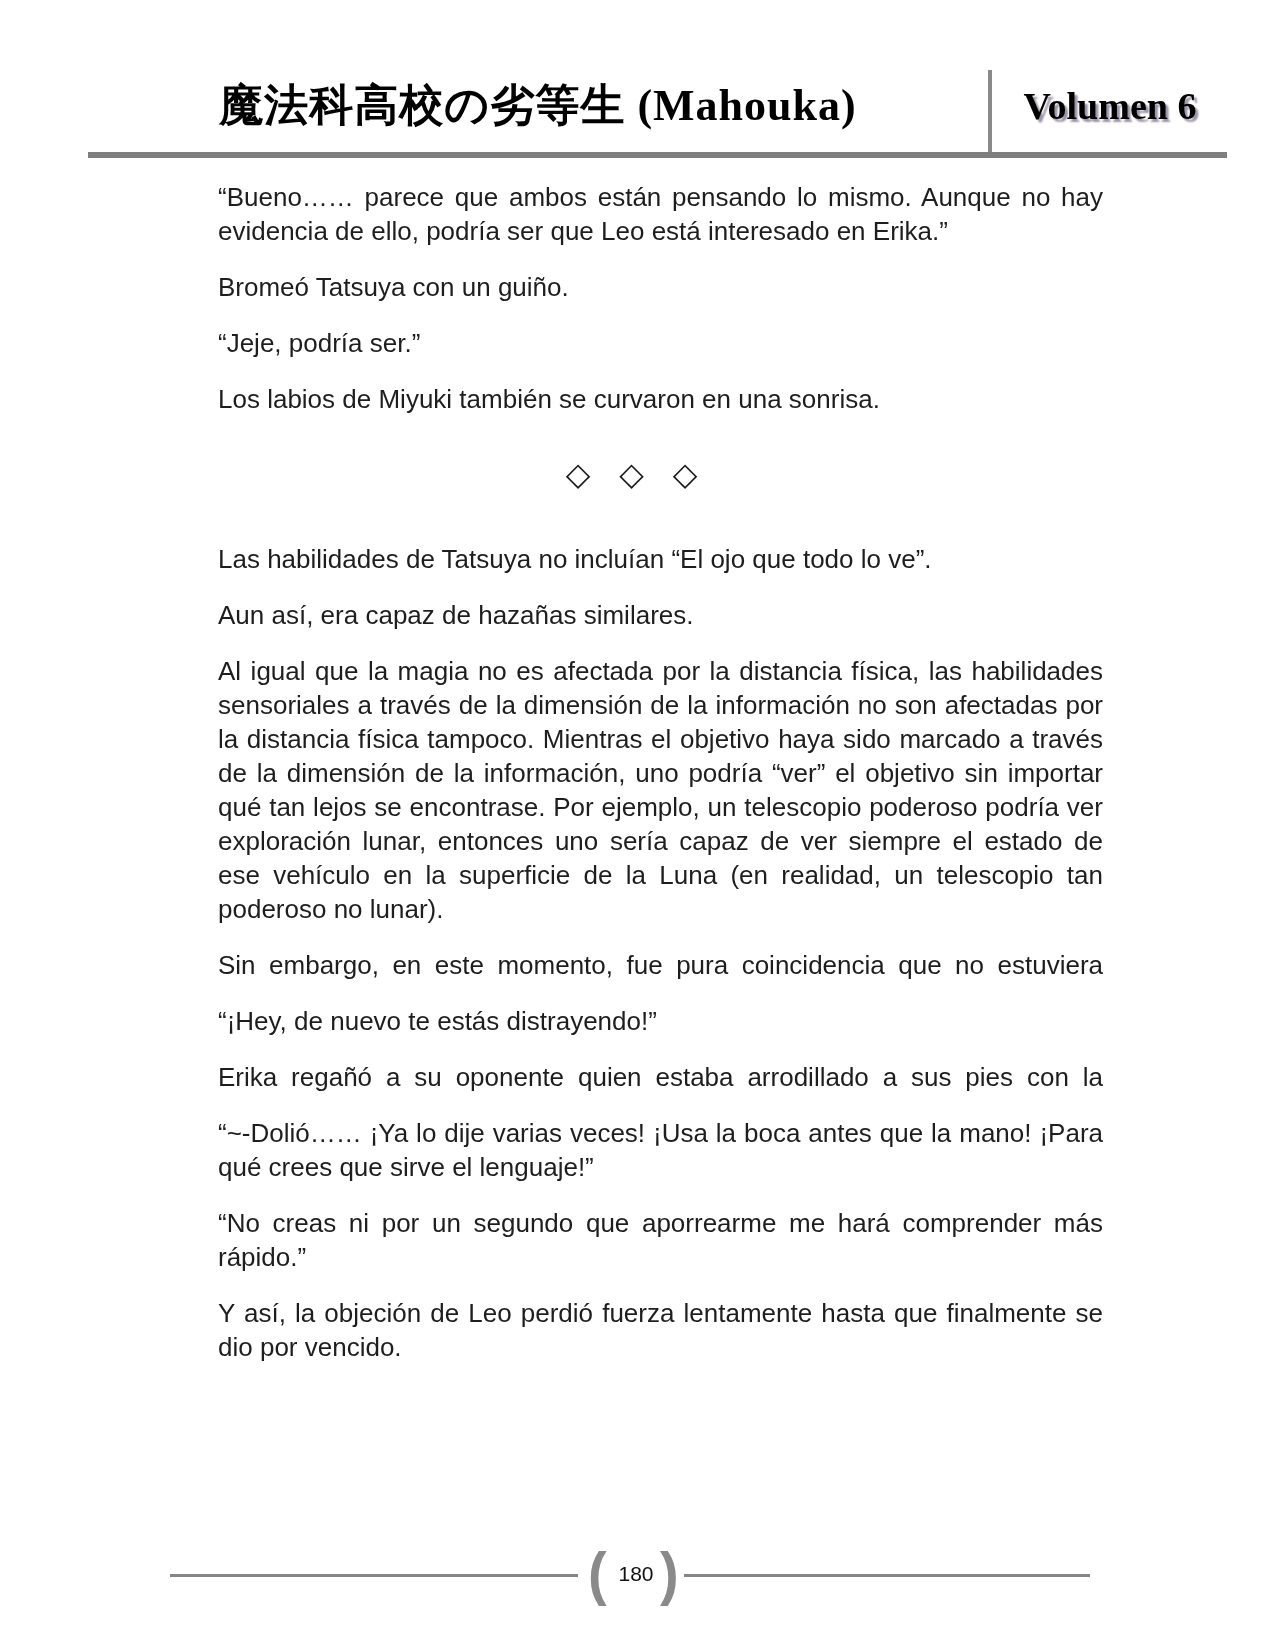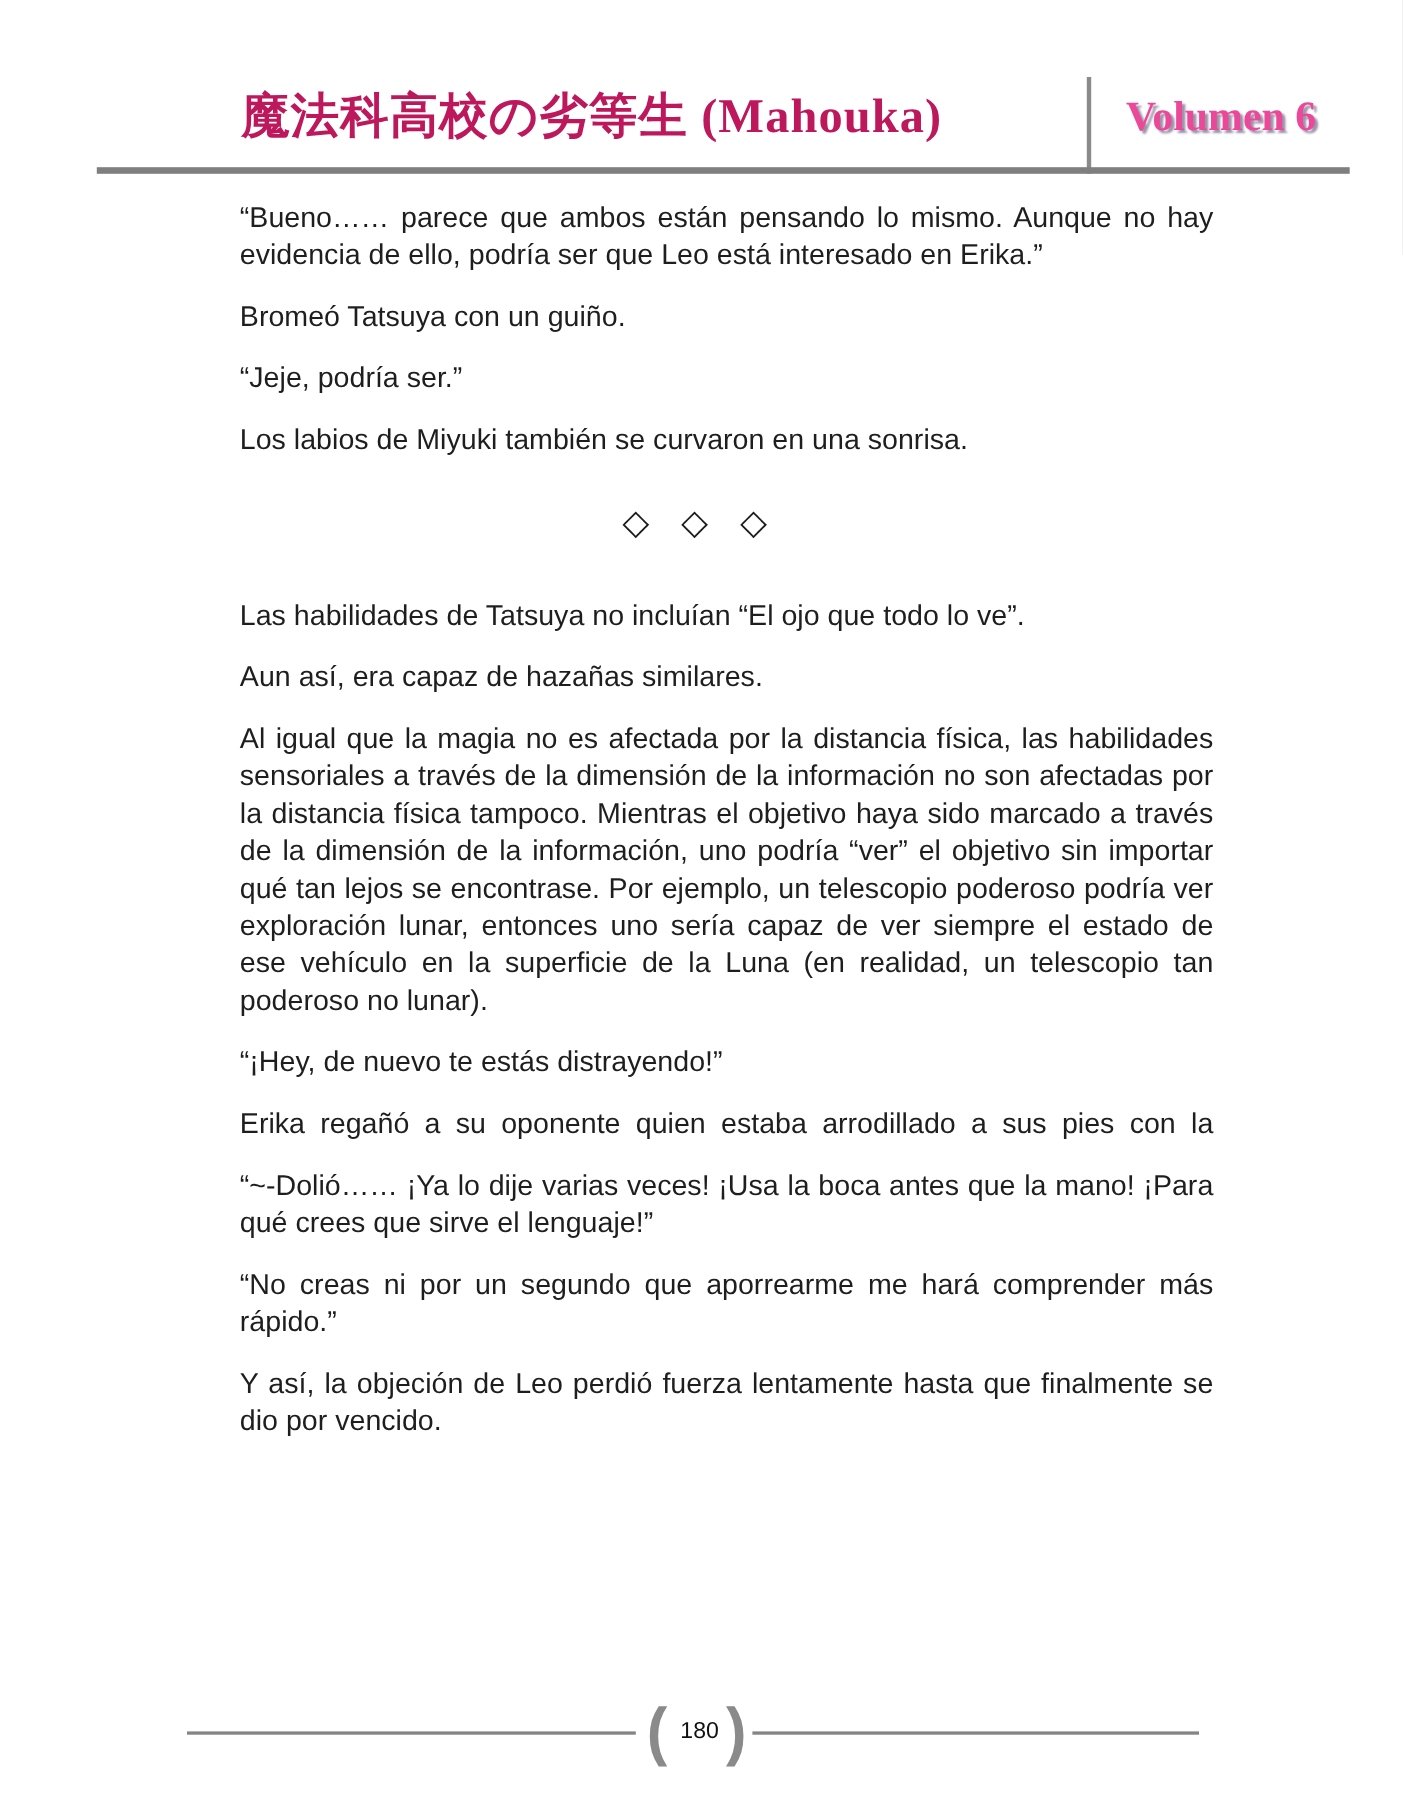--- a/index.html
+++ b/index.html
@@ -16,21 +16,21 @@
   
   .doc-title {
     position: absolute;
     left: 88px;
     top: 76px;
     width: 900px;
     text-align: center;
     font-family: "Liberation Serif", serif;
     font-weight: bold;
     font-size: 44px;
-    color: #be185d;
+    color: #000000;
     letter-spacing: 1px;
     white-space: nowrap;
   }
   .header-vbar {
     position: absolute;
     left: 988px;
     top: 70px;
     width: 4px;
     height: 88px;
     background: #8a8a8a;
@@ -113,21 +113,21 @@
     color: #111;
   }
 </style>
 </head>
 <body>
 
 <div class="page">
 
   <div class="doc-title">魔法科高校の劣等生 (Mahouka)</div>
   <div class="header-vbar"></div>
-  <div class="volume-label" style="color: #ec4899; text-shadow: rgb(155, 147, 168) 3px 3px 2px;">Volumen 6</div>
+  <div class="volume-label" style="color: #000000; text-shadow: rgb(155, 147, 168) 3px 3px 2px;">Volumen 6</div>
   <div class="header-rule" style="background: rgb(127, 127, 127);"></div>
 
   <div class="body-col">
       <div class="para">
         <div class="line just">“Bueno…… parece que ambos están pensando lo mismo. Aunque no hay</div>
         <div class="line">evidencia de ello, podría ser que Leo está interesado en Erika.”</div>
       </div>
       <div class="para">
         <div class="line">Bromeó Tatsuya con un guiño.</div>
       </div>
@@ -148,20 +148,21 @@
         <div class="line just">Al igual que la magia no es afectada por la distancia física, las habilidades</div>
         <div class="line just">sensoriales a través de la dimensión de la información no son afectadas por</div>
         <div class="line just">la distancia física tampoco. Mientras el objetivo haya sido marcado a través</div>
         <div class="line just">de la dimensión de la información, uno podría “ver” el objetivo sin importar</div>
         <div class="line just">qué tan lejos se encontrase. Por ejemplo, un telescopio poderoso podría ver</div>
         <div class="line just">exploración lunar, entonces uno sería capaz de ver siempre el estado de</div>
         <div class="line just">ese vehículo en la superficie de la Luna (en realidad, un telescopio tan</div>
         <div class="line">poderoso no lunar).</div>
       </div>
       <div class="para">
+        <div class="line just">Sin embargo, en este momento, fue pura coincidencia que no estuviera</div>
       </div>
       <div class="para">
         <div class="line">“¡Hey, de nuevo te estás distrayendo!”</div>
       </div>
       <div class="para">
         <div class="line just">Erika regañó a su oponente quien estaba arrodillado a sus pies con la</div>
       </div>
       <div class="para">
         <div class="line just">“~-Dolió…… ¡Ya lo dije varias veces! ¡Usa la boca antes que la mano! ¡Para</div>
         <div class="line">qué crees que sirve el lenguaje!”</div>

